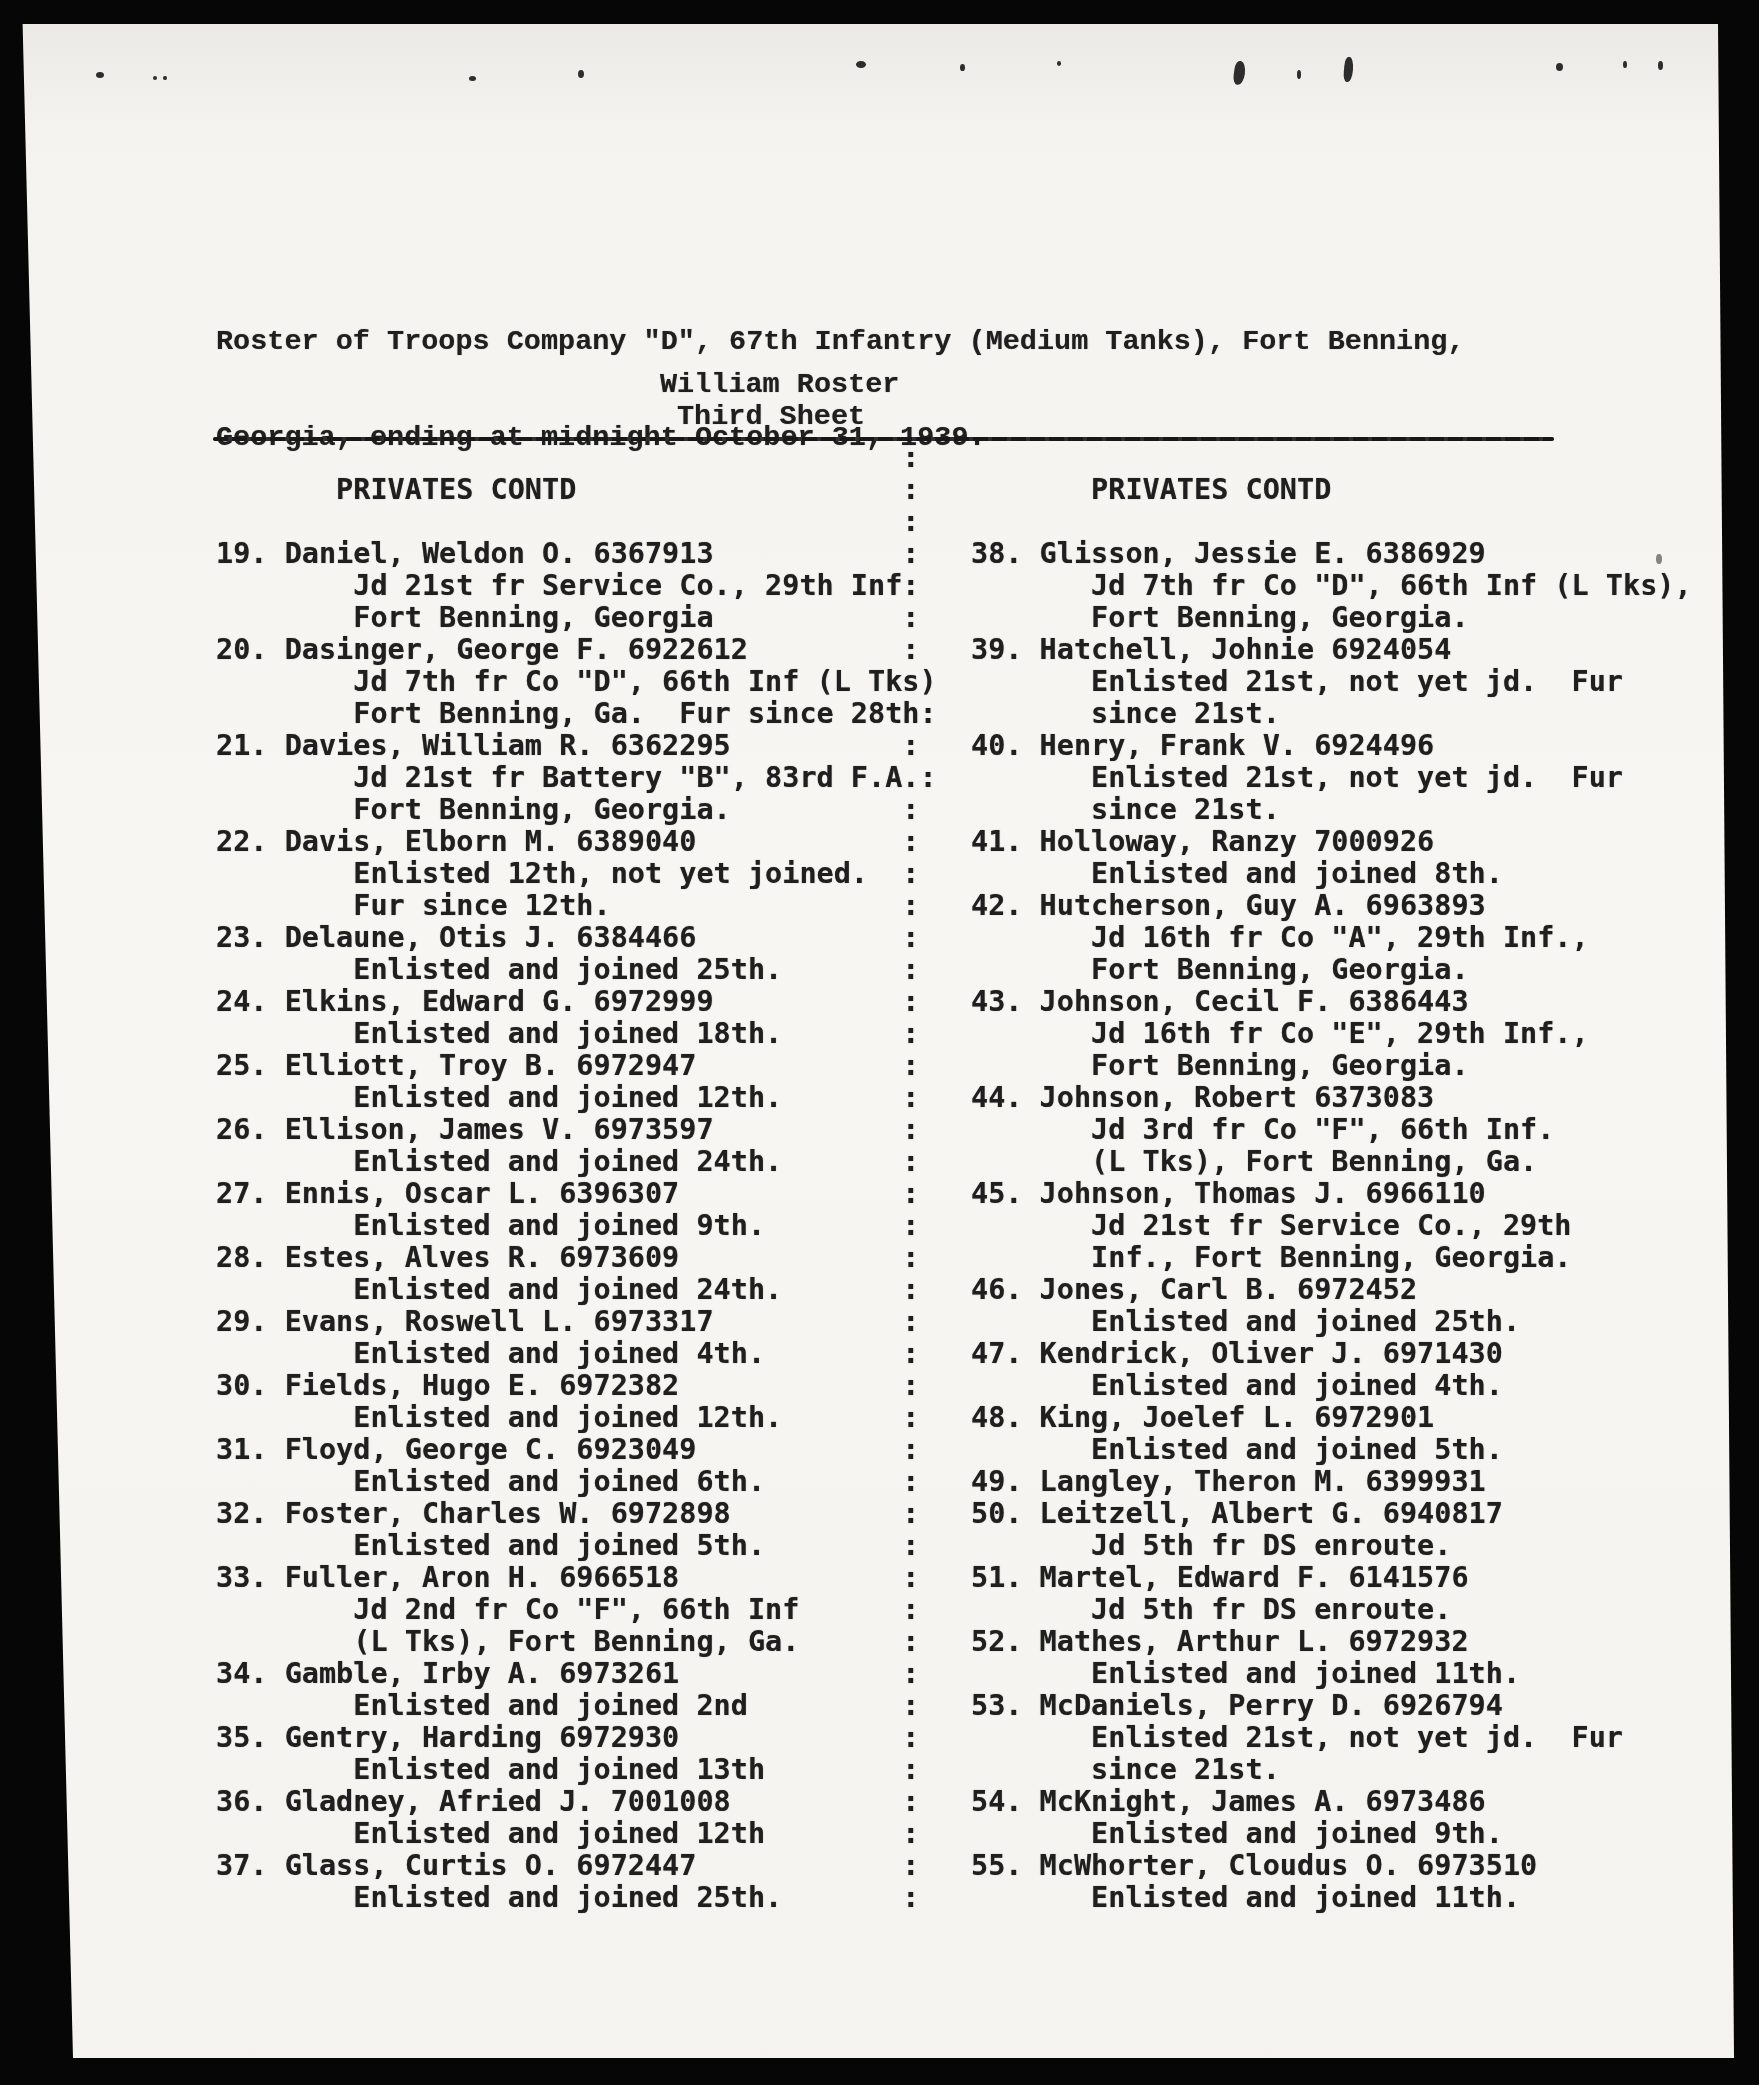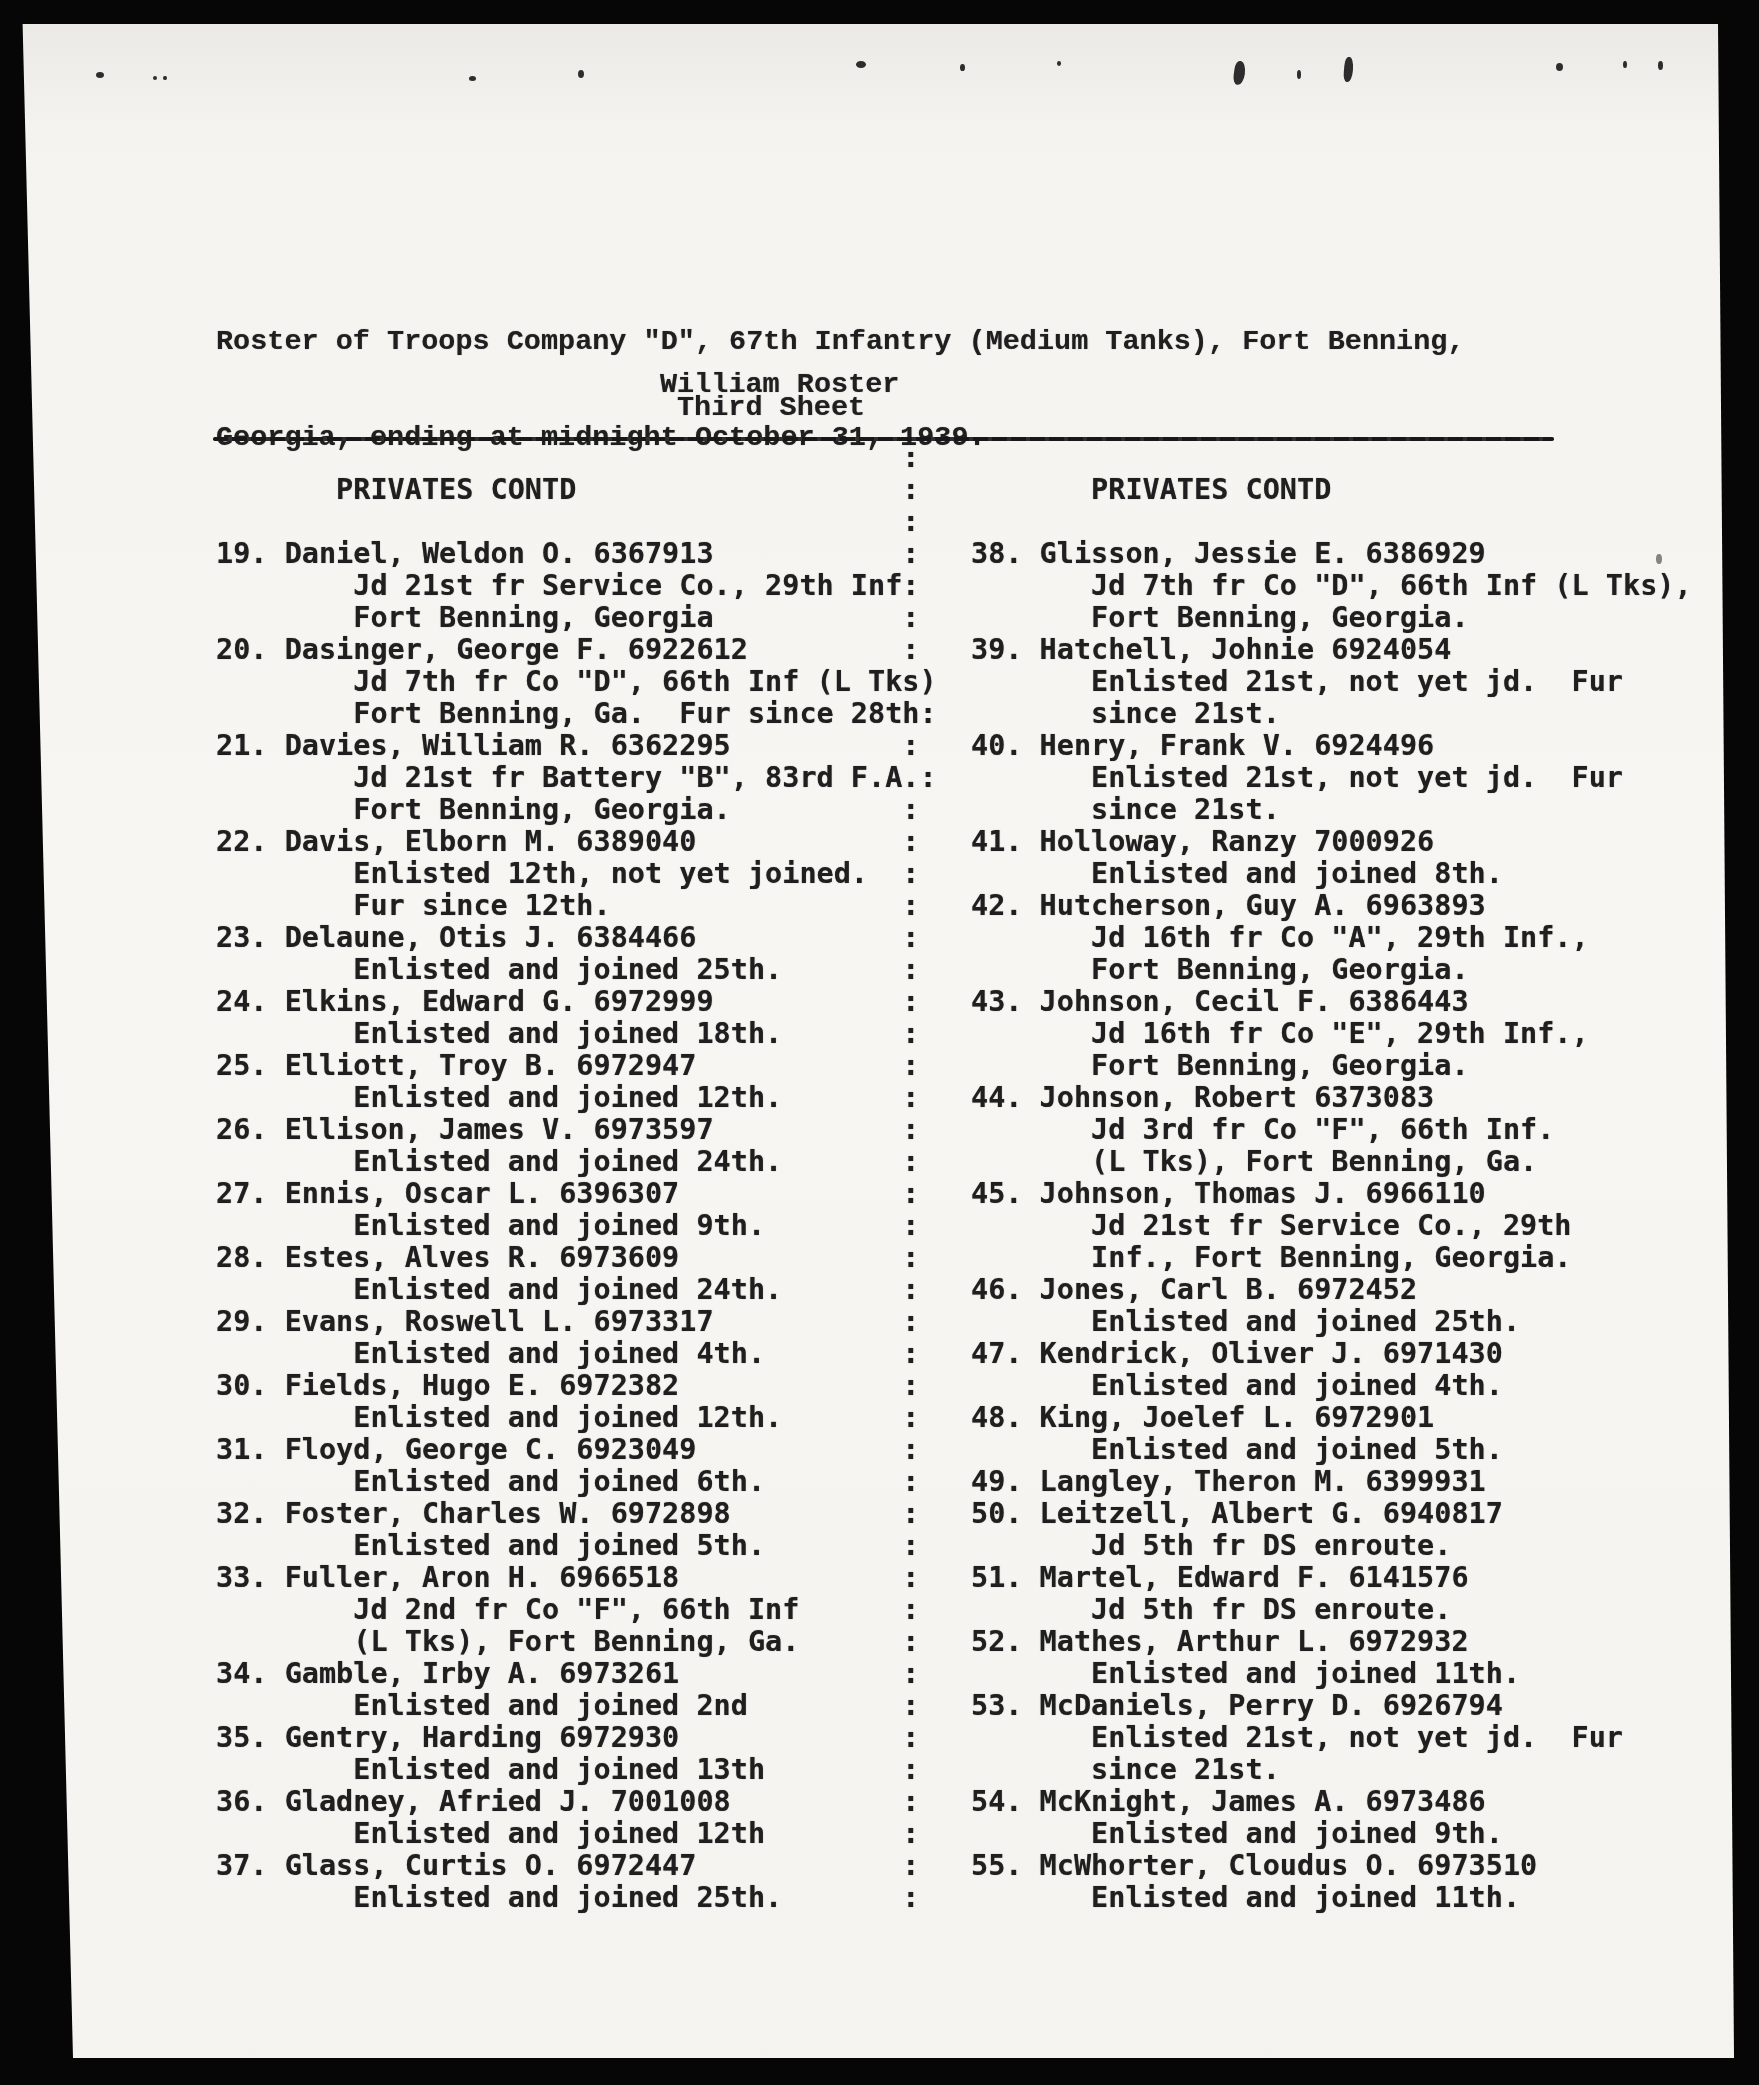--- a/index.html
+++ b/index.html
@@ -14,21 +14,21 @@
     background:linear-gradient(180deg,#e8e7e4 0px,#f4f3f0 130px,#f7f6f3 45%,#f4f3ef 100%);
   }
   .ink{
     color:#1f1f1f;font-weight:bold;
     font-size:28.5px;line-height:32px;
     white-space:pre;letter-spacing:0;
     text-shadow:0 0 1px rgba(30,30,30,0.55);
   }
   .doc-header{position:absolute;left:216px;top:262px;}
   .center-title{position:absolute;left:660px;top:369px;}
-  .center-subtitle{position:absolute;left:677px;top:392px;}
+  .center-subtitle{position:absolute;left:677px;top:401px;}
   .rule{
     position:absolute;left:213px;top:437px;width:1341px;height:4.3px;
     background:repeating-linear-gradient(90deg,#181818 0 14.8px,#2e2e2e 14.8px 19px);
     border-radius:1.7px;
   }
   .rows{position:absolute;left:216px;top:442px;margin:0;}
   .speck{position:absolute;background:#121212;border-radius:50%;opacity:.88;}
   .speck.b{border-radius:42% 58% 55% 45%;}
 </style>
 </head>

